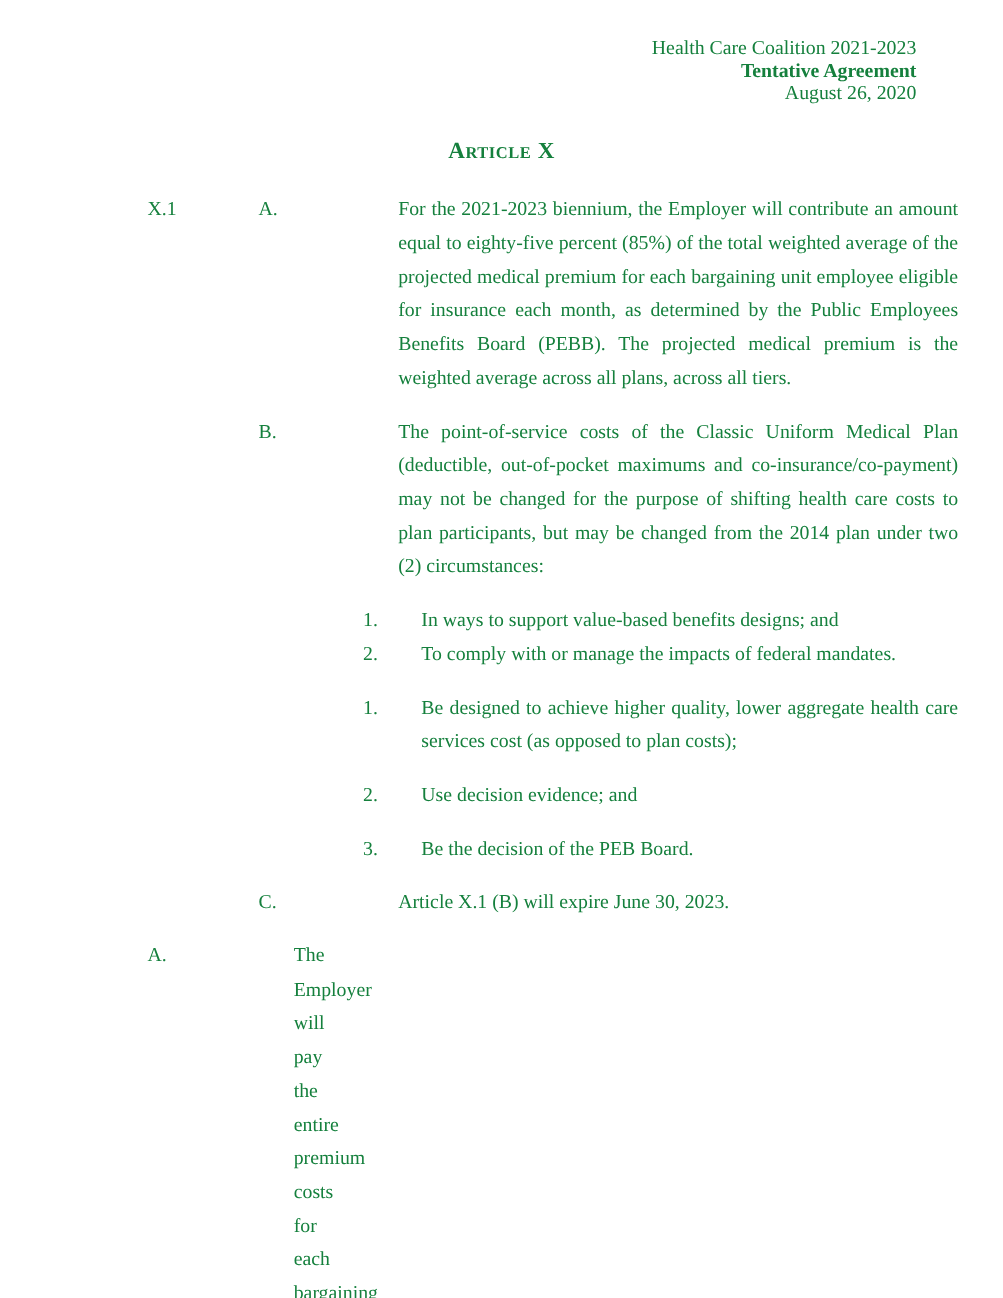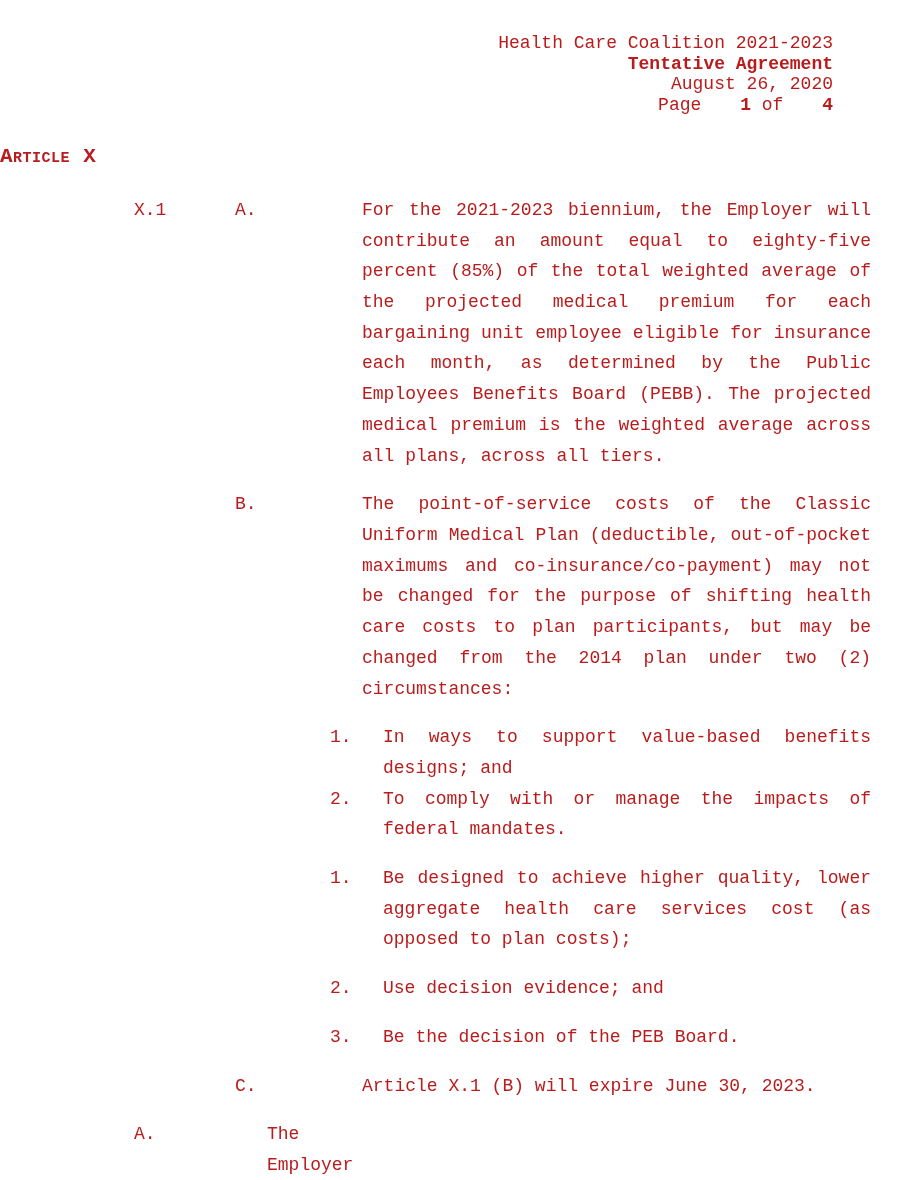--- a/index.html
+++ b/index.html
@@ -2,38 +2,38 @@
 <html><head>
 <meta charset="utf-8">
 <style>
   html, body { margin: 0; padding: 0; background: #ffffff; }
   .page {
     position: relative;
     width: 912px;
     height: 1180px;
     background: #ffffff;
     overflow: hidden;
-    font-family: Liberation Mono, monospace;
-    color: #b91c1c;
+    font-family: Liberation Serif, serif;
+    color: #15803d;
     box-sizing: border-box;
   }
   .bold { font-weight: bold; margin-left: 28px; }
 
   
   .header {
     margin: 33px 79px 0 0;
     text-align: right;
     font-size: 18px;
     line-height: 20.6px;
   }
 
   
   .titles {
     margin-top: 24px;
-    text-align: left;
+    text-align: center;
   }
   .title-line {
     font-size: 21px;
     font-weight: bold;
     font-variant: small-caps;
     letter-spacing: 0.5px;
     line-height: 36.6px;
   }
 
   
@@ -66,21 +66,20 @@
 </style>
 </head>
 <body>
 
 <div class="page">
 
   <div class="header">
     <div>Health Care Coalition 2021-2023</div>
     <div class="bold">Tentative Agreement</div>
     <div>August 26, 2020</div>
-    <div><span>Page</span> <span class="bold">1</span> <span>of</span> <span class="bold">4</span></div>
   </div>
 
   <div class="titles">
     <div class="title-line">Article X</div>
   </div>
 
   <div class="content">
 
     <div class="row">
       <div class="cell">X.1</div>

